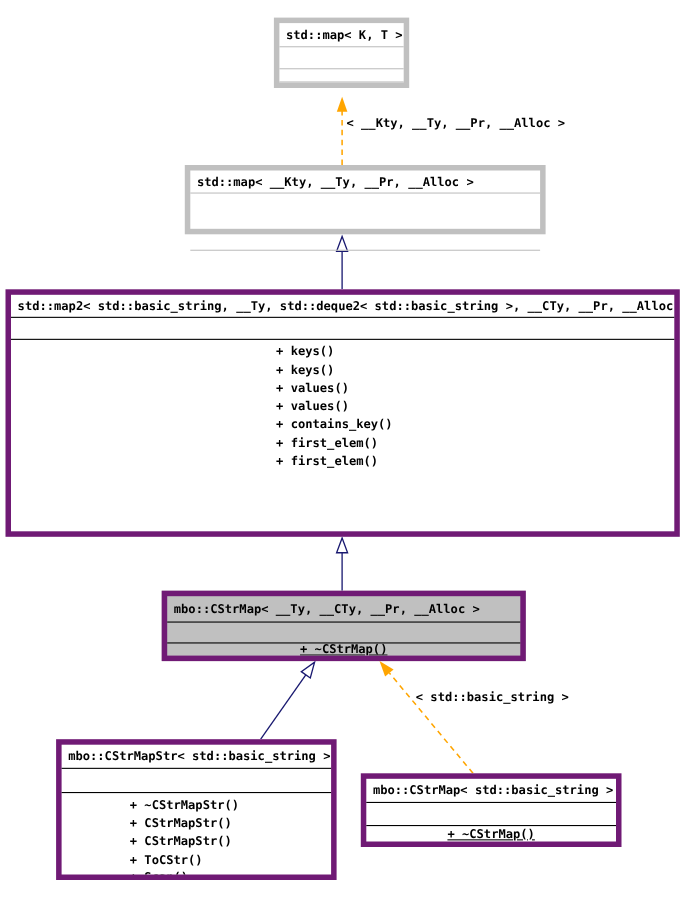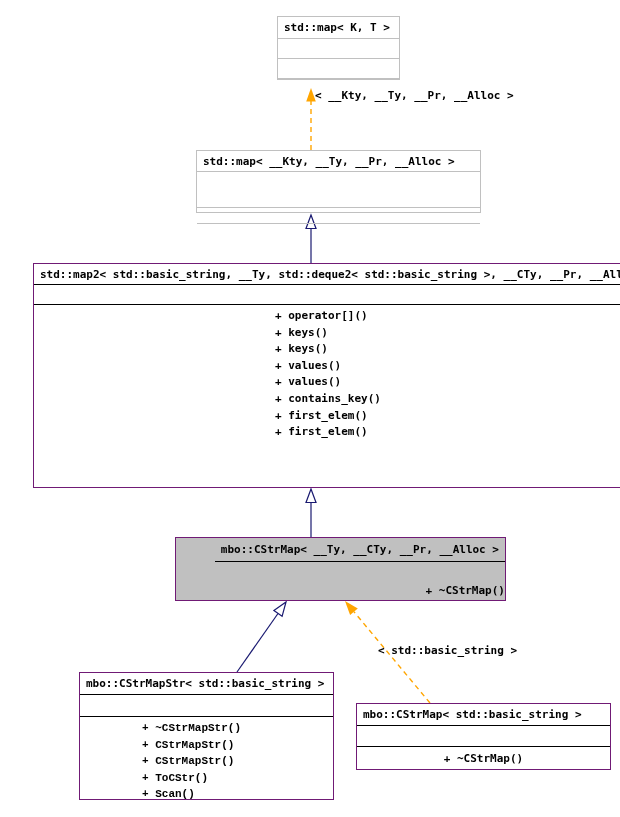--- a/index.html
+++ b/index.html
@@ -4,42 +4,42 @@
 <style>
   html,body{margin:0;padding:0;}
   body{
     width:620px;height:817px;position:relative;background:#ffffff;
     font-family:"DejaVu Sans Mono","Liberation Mono",monospace;
     font-weight:bold;font-size:11px;color:#000000;overflow:hidden;
   }
   svg.edges{position:absolute;left:0;top:0;width:620px;height:817px;z-index:0;}
   .node{
     position:absolute;box-sizing:border-box;background:#ffffff;
-    border:1px solid #701a75;z-index:1;display:flex;flex-direction:column;margin-left:28px;
+    border:5px solid #701a75;z-index:1;display:flex;flex-direction:column;
   }
   .node.gray-border{border-color:#c0c0c0;}
   .node.gray-border .hdr,.node.gray-border .row{border-bottom:1px solid #c0c0c0;}
-  .node.selected{background:#c0c0c0;align-items:flex-end;}
+  .node.selected{background:#c0c0c0;}
   .hdr{
     box-sizing:border-box;border-bottom:1px solid #000000;
     display:flex;align-items:center;padding:0 6px;
     white-space:nowrap;overflow:hidden;flex:0 0 auto;
   }
   .row{
     box-sizing:border-box;border-bottom:1px solid #000000;flex:0 0 auto;
   }
   .row:last-child{border-bottom:none;}
   .methods{
     list-style:none;margin:0;padding:3px 0 0 0;flex:1 1 auto;
     white-space:nowrap;overflow:hidden;
   }
   .methods li{line-height:16.6px;}
   .center-method{
     display:flex;align-items:center;justify-content:center;
-    flex:1 1 auto;white-space:nowrap;overflow:hidden;
+    flex:1 1 auto;white-space:nowrap;overflow:hidden;text-decoration:underline;
   }
   .edge-label{
     position:absolute;z-index:2;white-space:nowrap;line-height:14px;
   }
 </style>
 </head>
 <body>
 
 <svg class="edges" viewBox="0 0 620 817">
 
@@ -62,65 +62,64 @@
     <line x1="237" y1="672" x2="278" y2="613.5" stroke="#191970" stroke-width="1.2"></line>
     <polygon points="286,602 282.1,616.3 273.9,610.6" fill="#ffffff" stroke="#191970" stroke-width="1.2"></polygon>
   </g>
 
   <g>
     <line x1="430" y1="703" x2="354" y2="611.8" stroke="#ffa500" stroke-width="1.4" stroke-dasharray="5,4"></line>
     <polygon points="345,601 357.8,608.6 350.1,615" fill="#ffa500"></polygon>
   </g>
 </svg>
 
-<div class="edge-label" style="left:315px;top:89px;">&lt; __Kty, __Ty, __Pr, __Alloc &gt;</div>
-<div class="edge-label" style="left:378px;top:644px;">&lt; std::basic_string &gt;</div>
+<div class="edge-label" style="left:315px;top:105px;">&lt; __Kty, __Ty, __Pr, __Alloc &gt;</div>
+<div class="edge-label" style="left:378px;top:627px;">&lt; std::basic_string &gt;</div>
 
 <div class="node gray-border" style="left:249px;top:16px;width:123px;height:64px;">
   <div class="hdr" style="height:22px;">std::map&lt; K, T &gt;</div>
   <div class="row" style="height:20px;"></div>
   <div class="row" style="flex:1 1 auto;"></div>
 </div>
 
-<div class="node gray-border" style="left:168px;top:150px;width:285px;height:63px;gap:15px;">
+<div class="node gray-border" style="left:168px;top:150px;width:328px;height:63px;gap:15px;">
   <div class="hdr" style="height:21px;">std::map&lt; __Kty, __Ty, __Pr, __Alloc &gt;</div>
   <div class="row" style="height:21px;"></div>
   <div class="row" style="flex:1 1 auto;"></div>
 </div>
 
 <div class="node" style="left:5px;top:263px;width:613px;height:225px;">
   <div class="hdr" style="height:21px;">std::map2&lt; std::basic_string, __Ty, std::deque2&lt; std::basic_string &gt;, __CTy, __Pr, __Alloc &gt;</div>
   <div class="row" style="height:20px;"></div>
   <ul class="methods" style="padding-left:241px;">
-    <li>+ operator[]()</li>
     <li>+ keys()</li>
     <li>+ keys()</li>
     <li>+ values()</li>
     <li>+ values()</li>
     <li>+ contains_key()</li>
     <li>+ first_elem()</li>
     <li>+ first_elem()</li>
   </ul>
 </div>
 
 <div class="node selected" style="left:147px;top:537px;width:331px;height:64px;">
   <div class="hdr" style="height:24px;">mbo::CStrMap&lt; __Ty, __CTy, __Pr, __Alloc &gt;</div>
   <div class="row" style="height:19px;"></div>
   <div class="center-method">+ ~CStrMap()</div>
 </div>
 
 <div class="node" style="left:51px;top:672px;width:255px;height:128px;">
   <div class="hdr" style="height:22px;text-align:right;">mbo::CStrMapStr&lt; std::basic_string &gt;</div>
   <div class="row" style="height:22px;"></div>
-  <ul class="methods" style="padding-left:62px;font-family:Liberation Mono, monospace;">
+  <ul class="methods" style="padding-left:62px;">
     <li>+ ~CStrMapStr()</li>
     <li>+ CStrMapStr()</li>
     <li>+ CStrMapStr()</li>
     <li>+ ToCStr()</li>
     <li>+ Scan()</li>
   </ul>
 </div>
 
-<div class="node" style="left:328px;top:703px;width:255px;height:67px;">
+<div class="node" style="left:328px;top:703px;width:237px;height:67px;">
   <div class="hdr" style="height:22px;">mbo::CStrMap&lt; std::basic_string &gt;</div>
   <div class="row" style="height:21px;"></div>
   <div class="center-method">+ ~CStrMap()</div>
 </div>
 
 </body></html>

